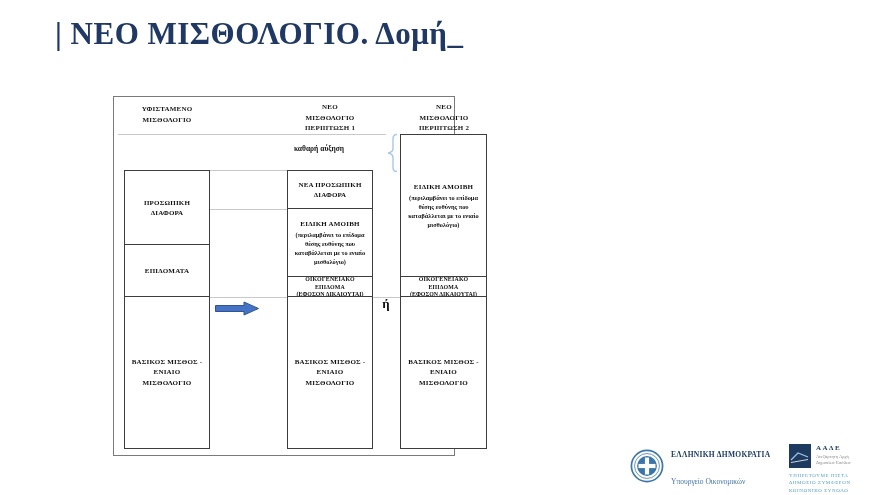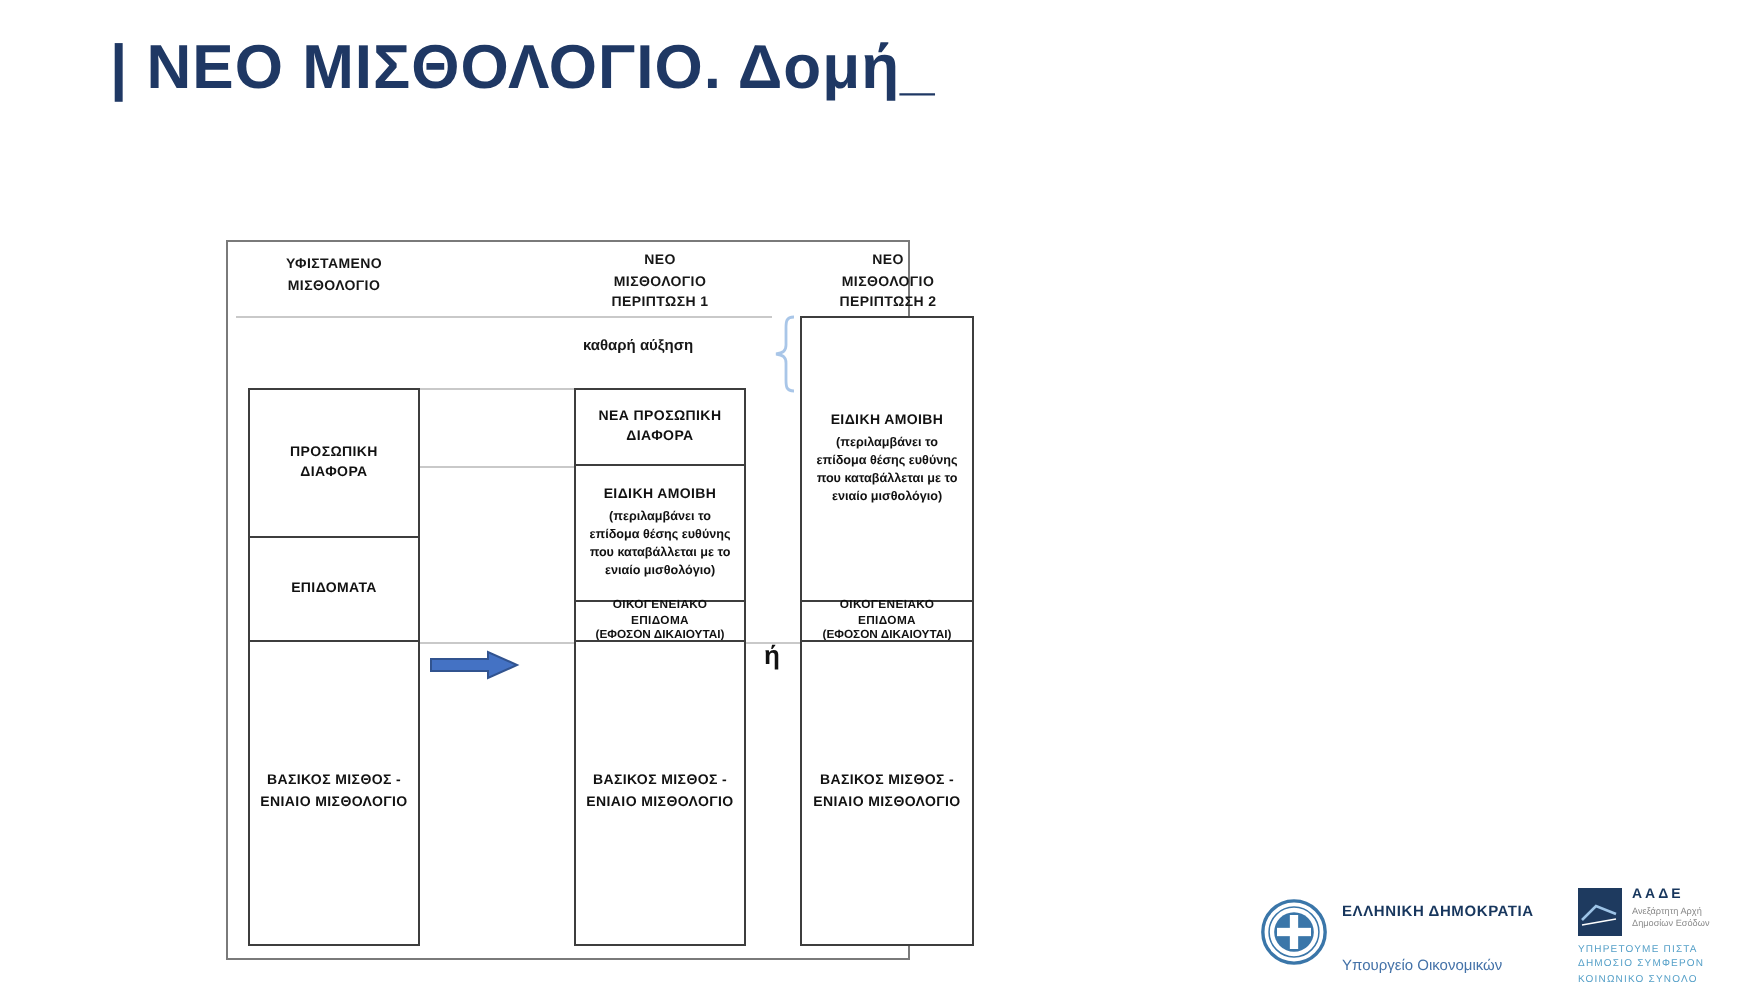--- a/index.html
+++ b/index.html
@@ -1,31 +1,31 @@
 <!DOCTYPE html>
 <html><head>
 <meta charset="utf-8">
 <style>
   html,body { margin:0; padding:0; background:#ffffff; }
   .slide {
     position:relative; width:880px; height:495px; background:#ffffff;
-    font-family:Liberation Sans, sans-serif; overflow:hidden;
+    font-family:Liberation Serif, serif; overflow:hidden;
   }
 
   
   .page-title {
     position:absolute; left:55px; top:16px;
     font-size:31px; font-weight:bold; color:#1F3864; letter-spacing:0.5px;
     white-space:nowrap;
   }
 
   
   .diagram {
     position:absolute; left:113px; top:96px; width:342px; height:360px;
-    border:1px solid #7a7a7a; background:#ffffff; box-sizing:border-box;margin-top:24px;
+    border:1px solid #7a7a7a; background:#ffffff; box-sizing:border-box;
   }
   .col-header {
     position:absolute; text-align:center; font-size:7px; font-weight:bold;
     color:#161616; line-height:1.5; letter-spacing:0.2px;
   }
   .hdr1 { left:18px;  top:7px; width:70px; }
   .hdr2 { left:186px; top:5px; width:60px; }
   .hdr3 { left:300px; top:5px; width:60px; }
 
   .gline { position:absolute; height:1px; background:#c9c9c9; }

